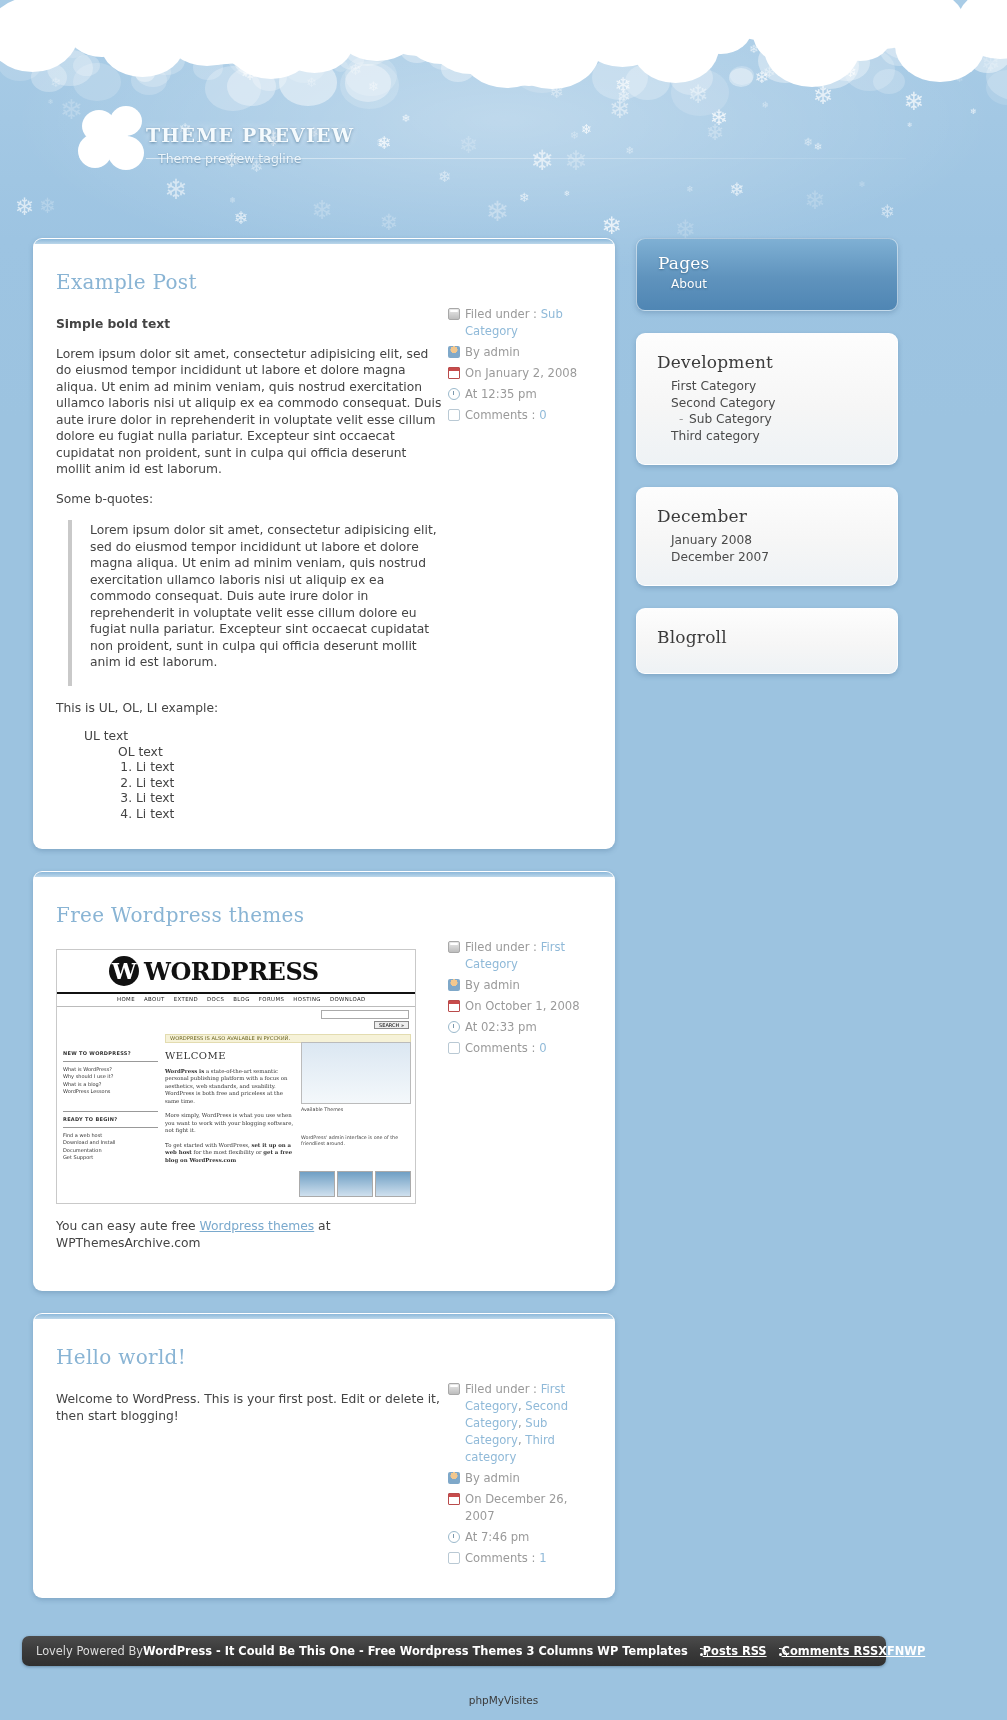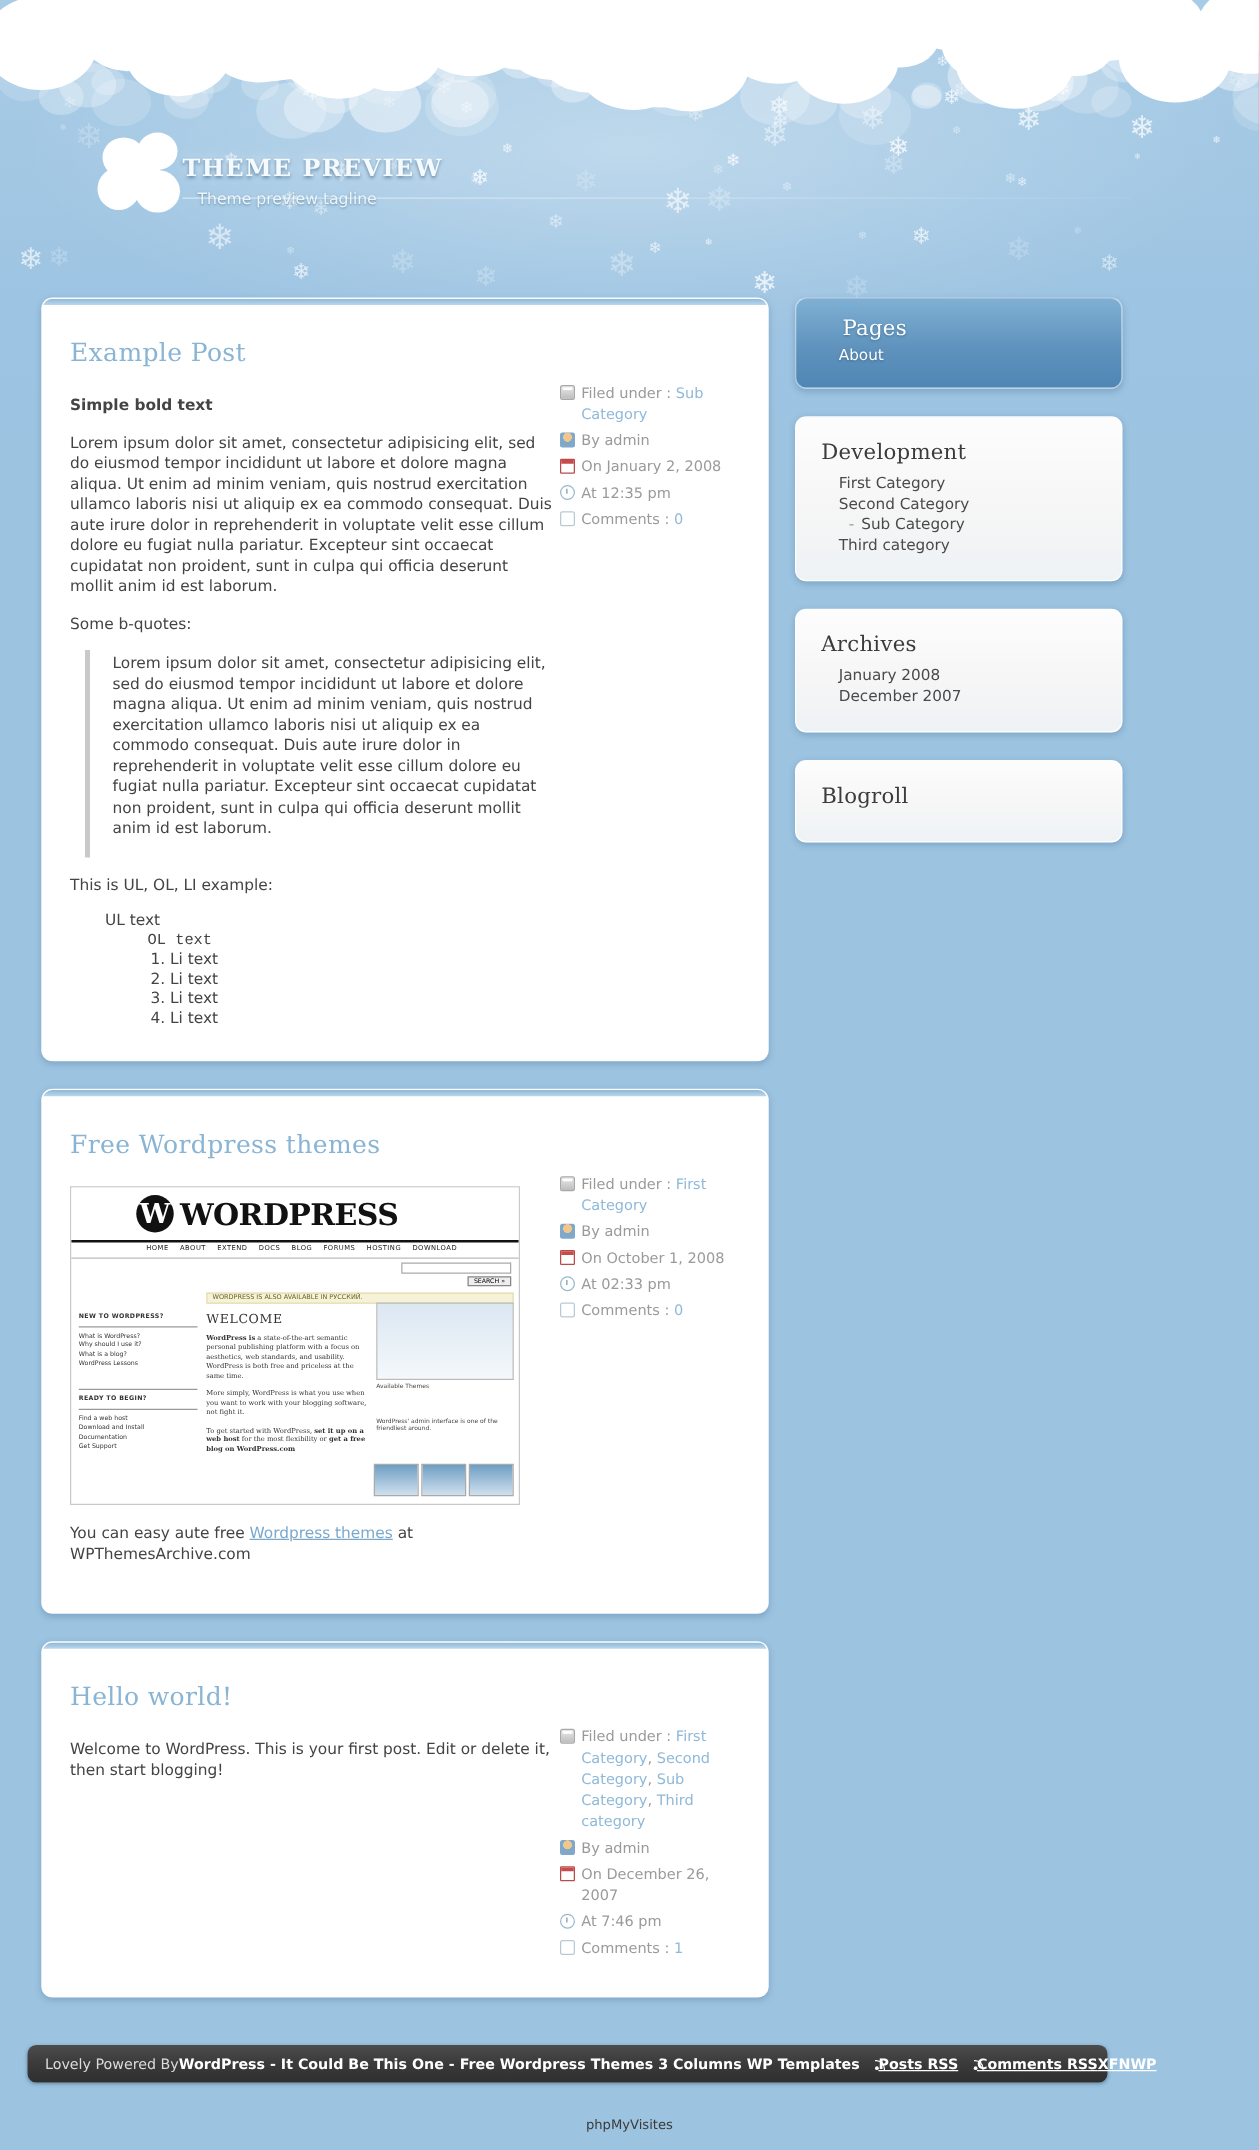--- a/index.html
+++ b/index.html
@@ -83,21 +83,21 @@
     font-size:12.3px; line-height:16.5px; color:#444; margin:0 0 13px 0;
   }
   blockquote {
     margin:10px 0 14px 12px; padding:2px 0 2px 18px;
     border-left:4px solid #c9c9c9;
   }
   blockquote p { margin:0; font-size:12.3px; line-height:16.5px; color:#444; }
 
   ul.demo-ul { margin:8px 0 0 28px; padding:0; list-style:none; }
   ul.demo-ul > li { font-size:12.3px; line-height:15.5px; color:#444; }
-  ul.demo-ul ul { margin:0 0 0 34px; padding:0; list-style:none;font-family:Liberation Mono, monospace; }
+  ul.demo-ul ul { margin:0 0 0 34px; padding:0; list-style:none; }
   ol.demo-ol { margin:0 0 0 34px; padding:0 0 0 18px; }
   ol.demo-ol li { font-size:12.3px; line-height:15.5px; color:#444; }
 
   
   .meta-line {
     font-size:11.6px; line-height:17px; color:#9a9a9a;
     margin-bottom:4px; position:relative; padding-left:17px;
   }
   .meta-line .mi {
     position:absolute; left:0; top:2px; width:12px; height:12px;
@@ -164,21 +164,21 @@
   .widget.dark {
     background:linear-gradient(to bottom,#7fb0d4 0%, #5f93bd 55%, #4f86b4 100%);
     border:1px solid rgba(255,255,255,.55);
     padding:14px 20px 18px 20px;
   }
   .widget h3 {
     font-family:"DejaVu Serif", serif; font-weight:normal;
     font-size:17px; color:#3b3b3b; margin:0 0 6px 0; letter-spacing:.2px;
   }
   .widget.dark h3 {
-    color:#fff; font-size:17px; margin:0 0 3px 17px;
+    color:#fff; font-size:17px; margin:0 0 3px 1px;
     text-shadow:0 1px 2px rgba(40,80,110,.6);
   }
   .widget ul { list-style:none; margin:0; padding:0 0 0 14px; }
   .widget li { font-size:12.2px; line-height:16.5px; color:#4a4a4a; }
   .widget li a { color:#4a4a4a; text-decoration:none; }
   .widget.dark ul { padding-left:14px; }
   .widget.dark li { font-size:12.2px; line-height:16px; }
   .widget.dark li a { color:#fdfdfd; text-shadow:0 1px 2px rgba(40,80,110,.5); }
   .widget li.sub { padding-left:18px; position:relative; }
   .widget li.sub:before { content:"-"; position:absolute; left:8px; color:#9a9a9a; }
@@ -856,21 +856,21 @@
       <h3>Development</h3>
       <ul>
         <li><a href="#">First Category</a></li>
         <li><a href="#">Second Category</a></li>
         <li class="sub"><a href="#">Sub Category</a></li>
         <li><a href="#">Third category</a></li>
       </ul>
     </div>
 
     <div class="widget">
-      <h3>Archives</h3>
+      <h3>December</h3>
       <ul>
         <li><a href="#">January 2008</a></li>
         <li><a href="#">December 2007</a></li>
       </ul>
     </div>
 
     <div class="widget">
       <h3>Blogroll</h3>
     </div>
 

